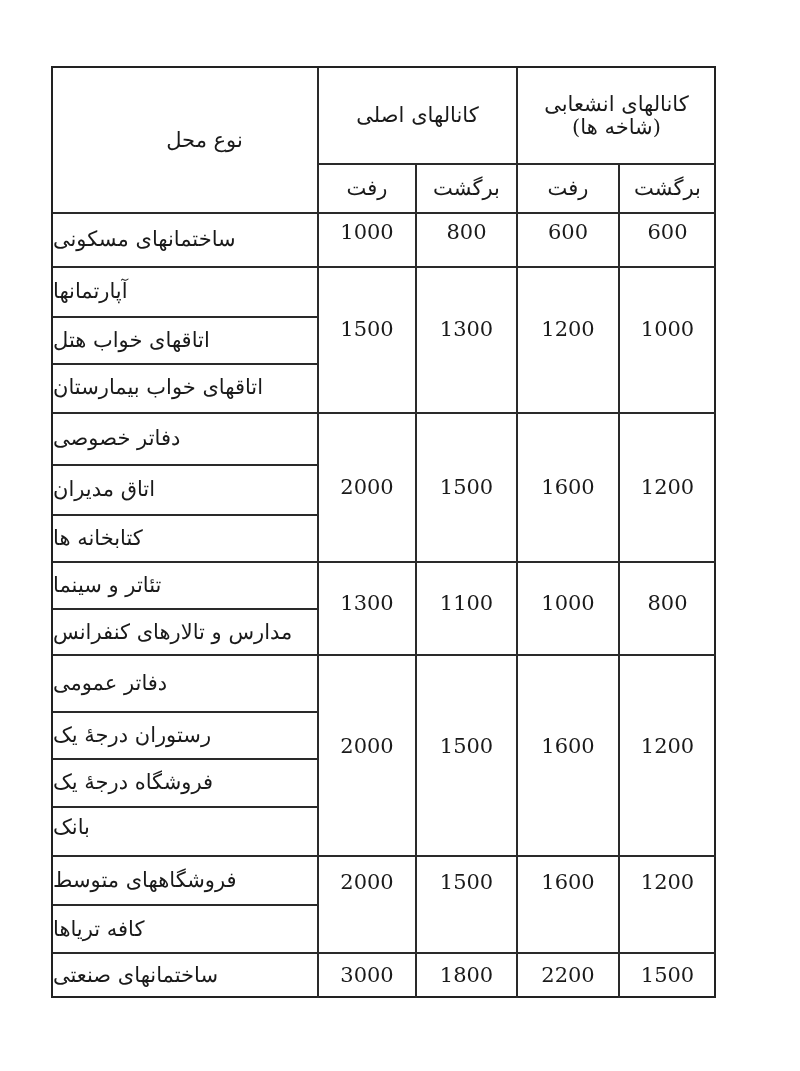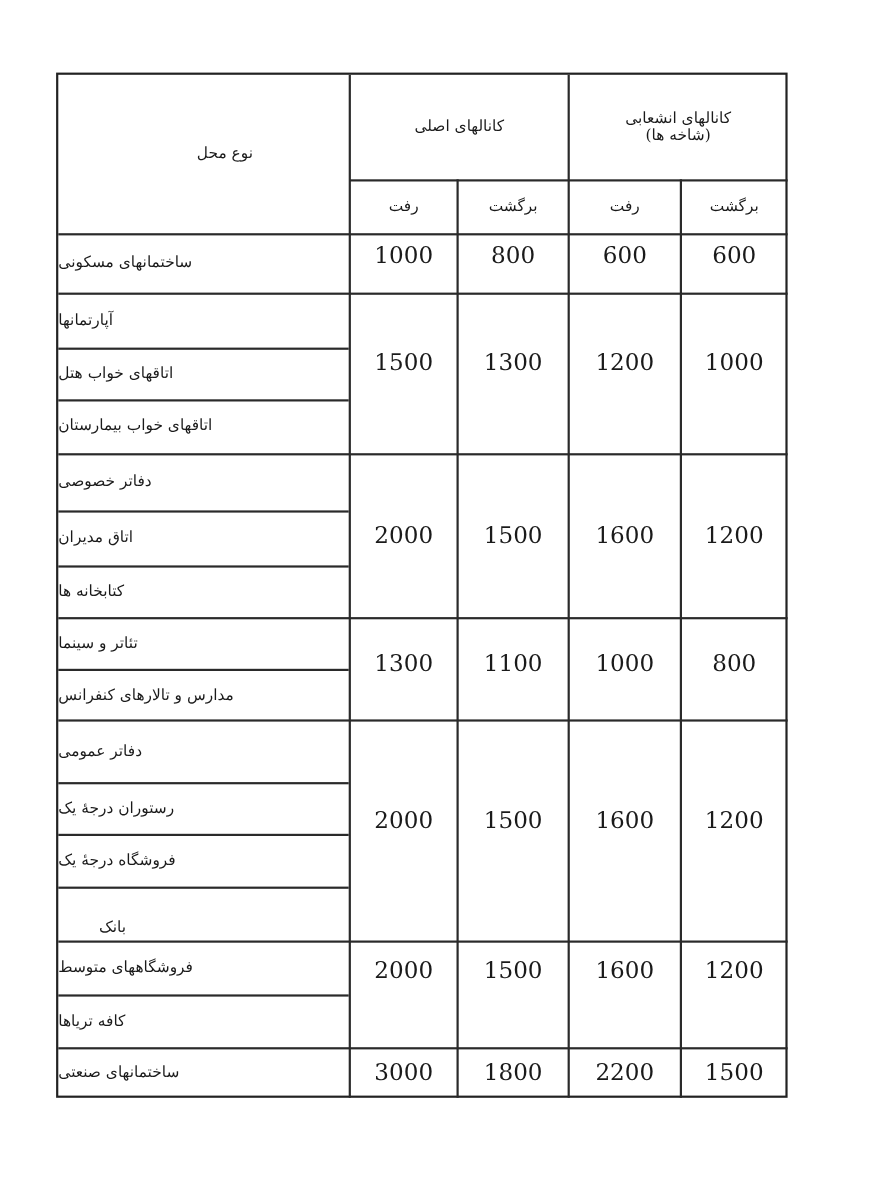--- a/index.html
+++ b/index.html
@@ -1,21 +1,21 @@
 <!DOCTYPE html>
 <html><head>
 <meta charset="utf-8">
 <style>
   html, body { margin:0; padding:0; }
   body { width:800px; height:1071px; background:#ffffff; position:relative; overflow:hidden;
          font-family:"DejaVu Serif", serif; color:#1a1a1a; }
   .tbl { position:absolute; left:51px; top:66px; width:665px; height:932px;
          border:2px solid #222; box-sizing:border-box; }
   .cell { position:absolute; box-sizing:border-box; display:flex; align-items:center;
-          font-size:14px; line-height:1.1; }
+          font-size:21px; line-height:1.1; }
   .txt-right { justify-content:flex-end; padding-right:8px; direction:rtl; text-align:right; }
   .txt-center { justify-content:center; text-align:center; direction:rtl; }
   .num { justify-content:center; font-family:"DejaVu Serif", serif; font-size:21px; }
   .hline { position:absolute; height:2px; background:#2a2a2a; }
   .vline { position:absolute; width:2px; background:#2a2a2a; }
   .head-two { flex-direction:column; justify-content:center; }
 </style>
 </head>
 <body>
 
@@ -79,21 +79,21 @@
   <div class="cell num" style="left:464px;top:495px;width:102px;height:82px;">1000</div>
   <div class="cell num" style="left:566px;top:495px;width:97px;height:82px;">800</div>
   <div class="hline" style="left:0;top:586px;width:663px;"></div>
 
   <div class="cell txt-right" style="left:0;top:588px;width:264px;height:55px;">دفاتر عمومی</div>
   <div class="hline" style="left:0;top:643px;width:264px;"></div>
   <div class="cell txt-right" style="left:0;top:645px;width:264px;height:45px;">رستوران درجهٔ یک</div>
   <div class="hline" style="left:0;top:690px;width:264px;"></div>
   <div class="cell txt-right" style="left:0;top:692px;width:239px;height:46px;">فروشگاه درجهٔ یک</div>
   <div class="hline" style="left:0;top:738px;width:264px;"></div>
-  <div class="cell txt-right" style="left:0;top:752px;width:264px;height:48px;margin-left:37px;">بانک</div>
+  <div class="cell txt-right" style="left:0;top:736px;width:264px;height:48px;">بانک</div>
   <div class="cell num" style="left:265px;top:588px;width:98px;height:182px;">2000</div>
   <div class="cell num" style="left:363px;top:588px;width:101px;height:182px;">1500</div>
   <div class="cell num" style="left:464px;top:588px;width:102px;height:182px;">1600</div>
   <div class="cell num" style="left:566px;top:588px;width:97px;height:182px;">1200</div>
   <div class="hline" style="left:0;top:787px;width:663px;"></div>
 
   <div class="cell txt-right" style="left:0;top:789px;width:264px;height:47px;">فروشگاههای متوسط</div>
   <div class="hline" style="left:0;top:836px;width:264px;"></div>
   <div class="cell txt-right" style="left:0;top:838px;width:264px;height:47px;">کافه تریاها</div>
   <div class="cell num" style="left:265px;top:789px;width:98px;height:52px;">2000</div>

